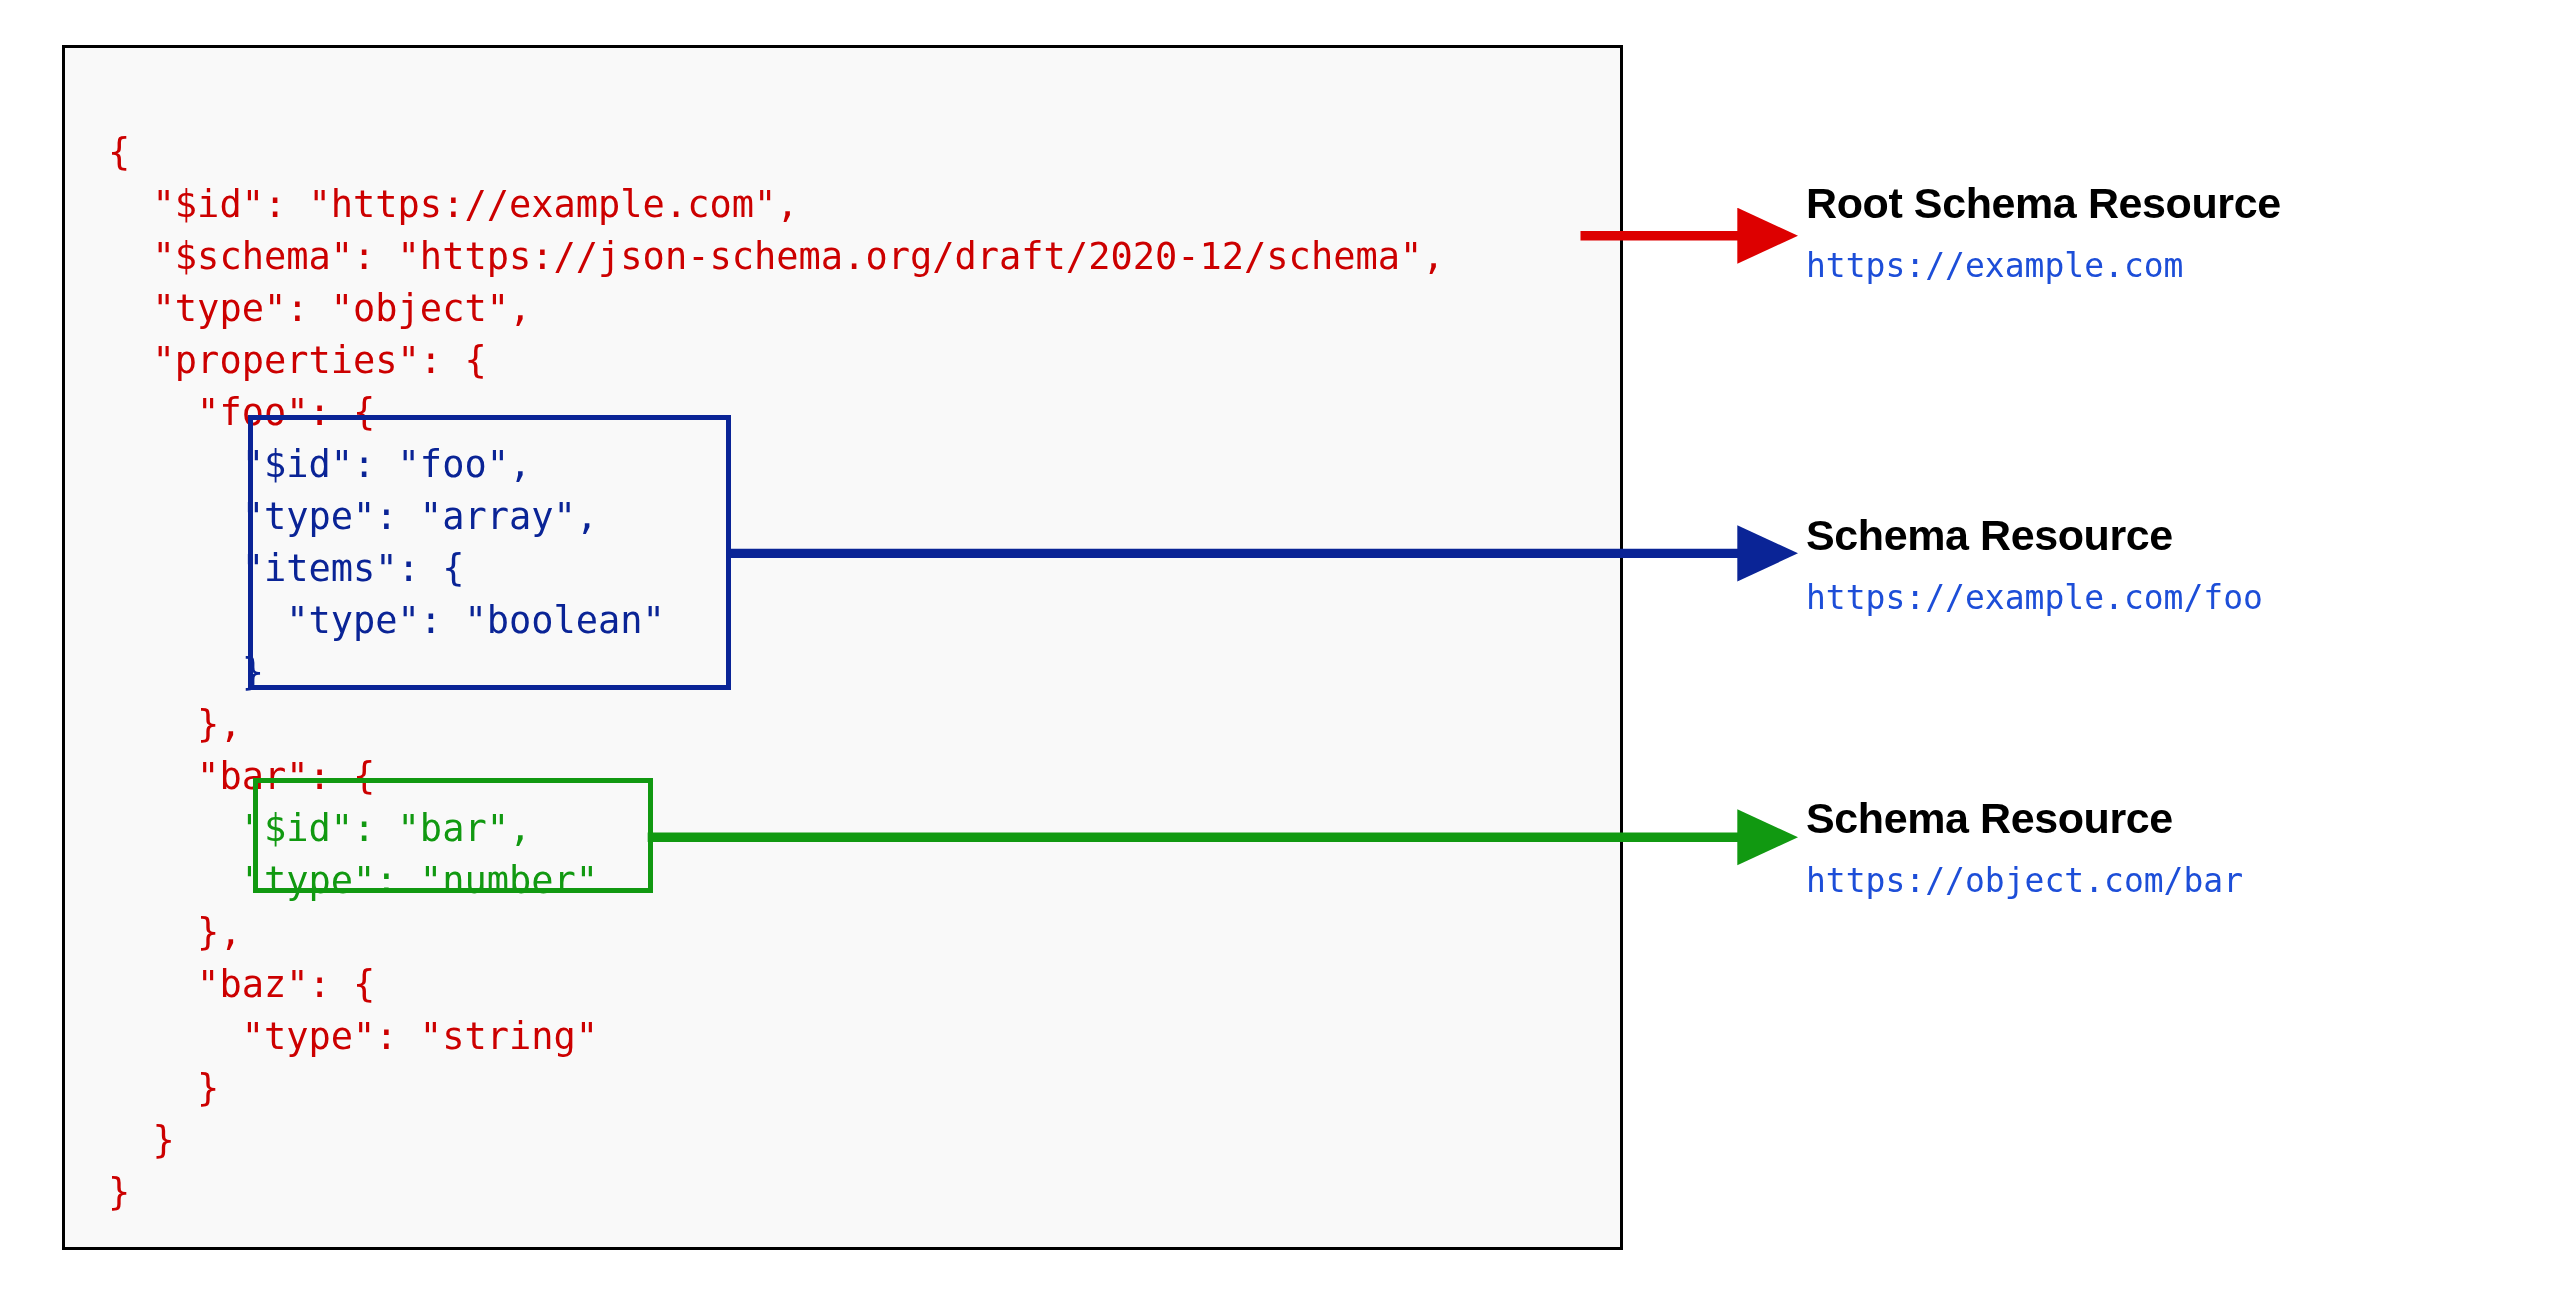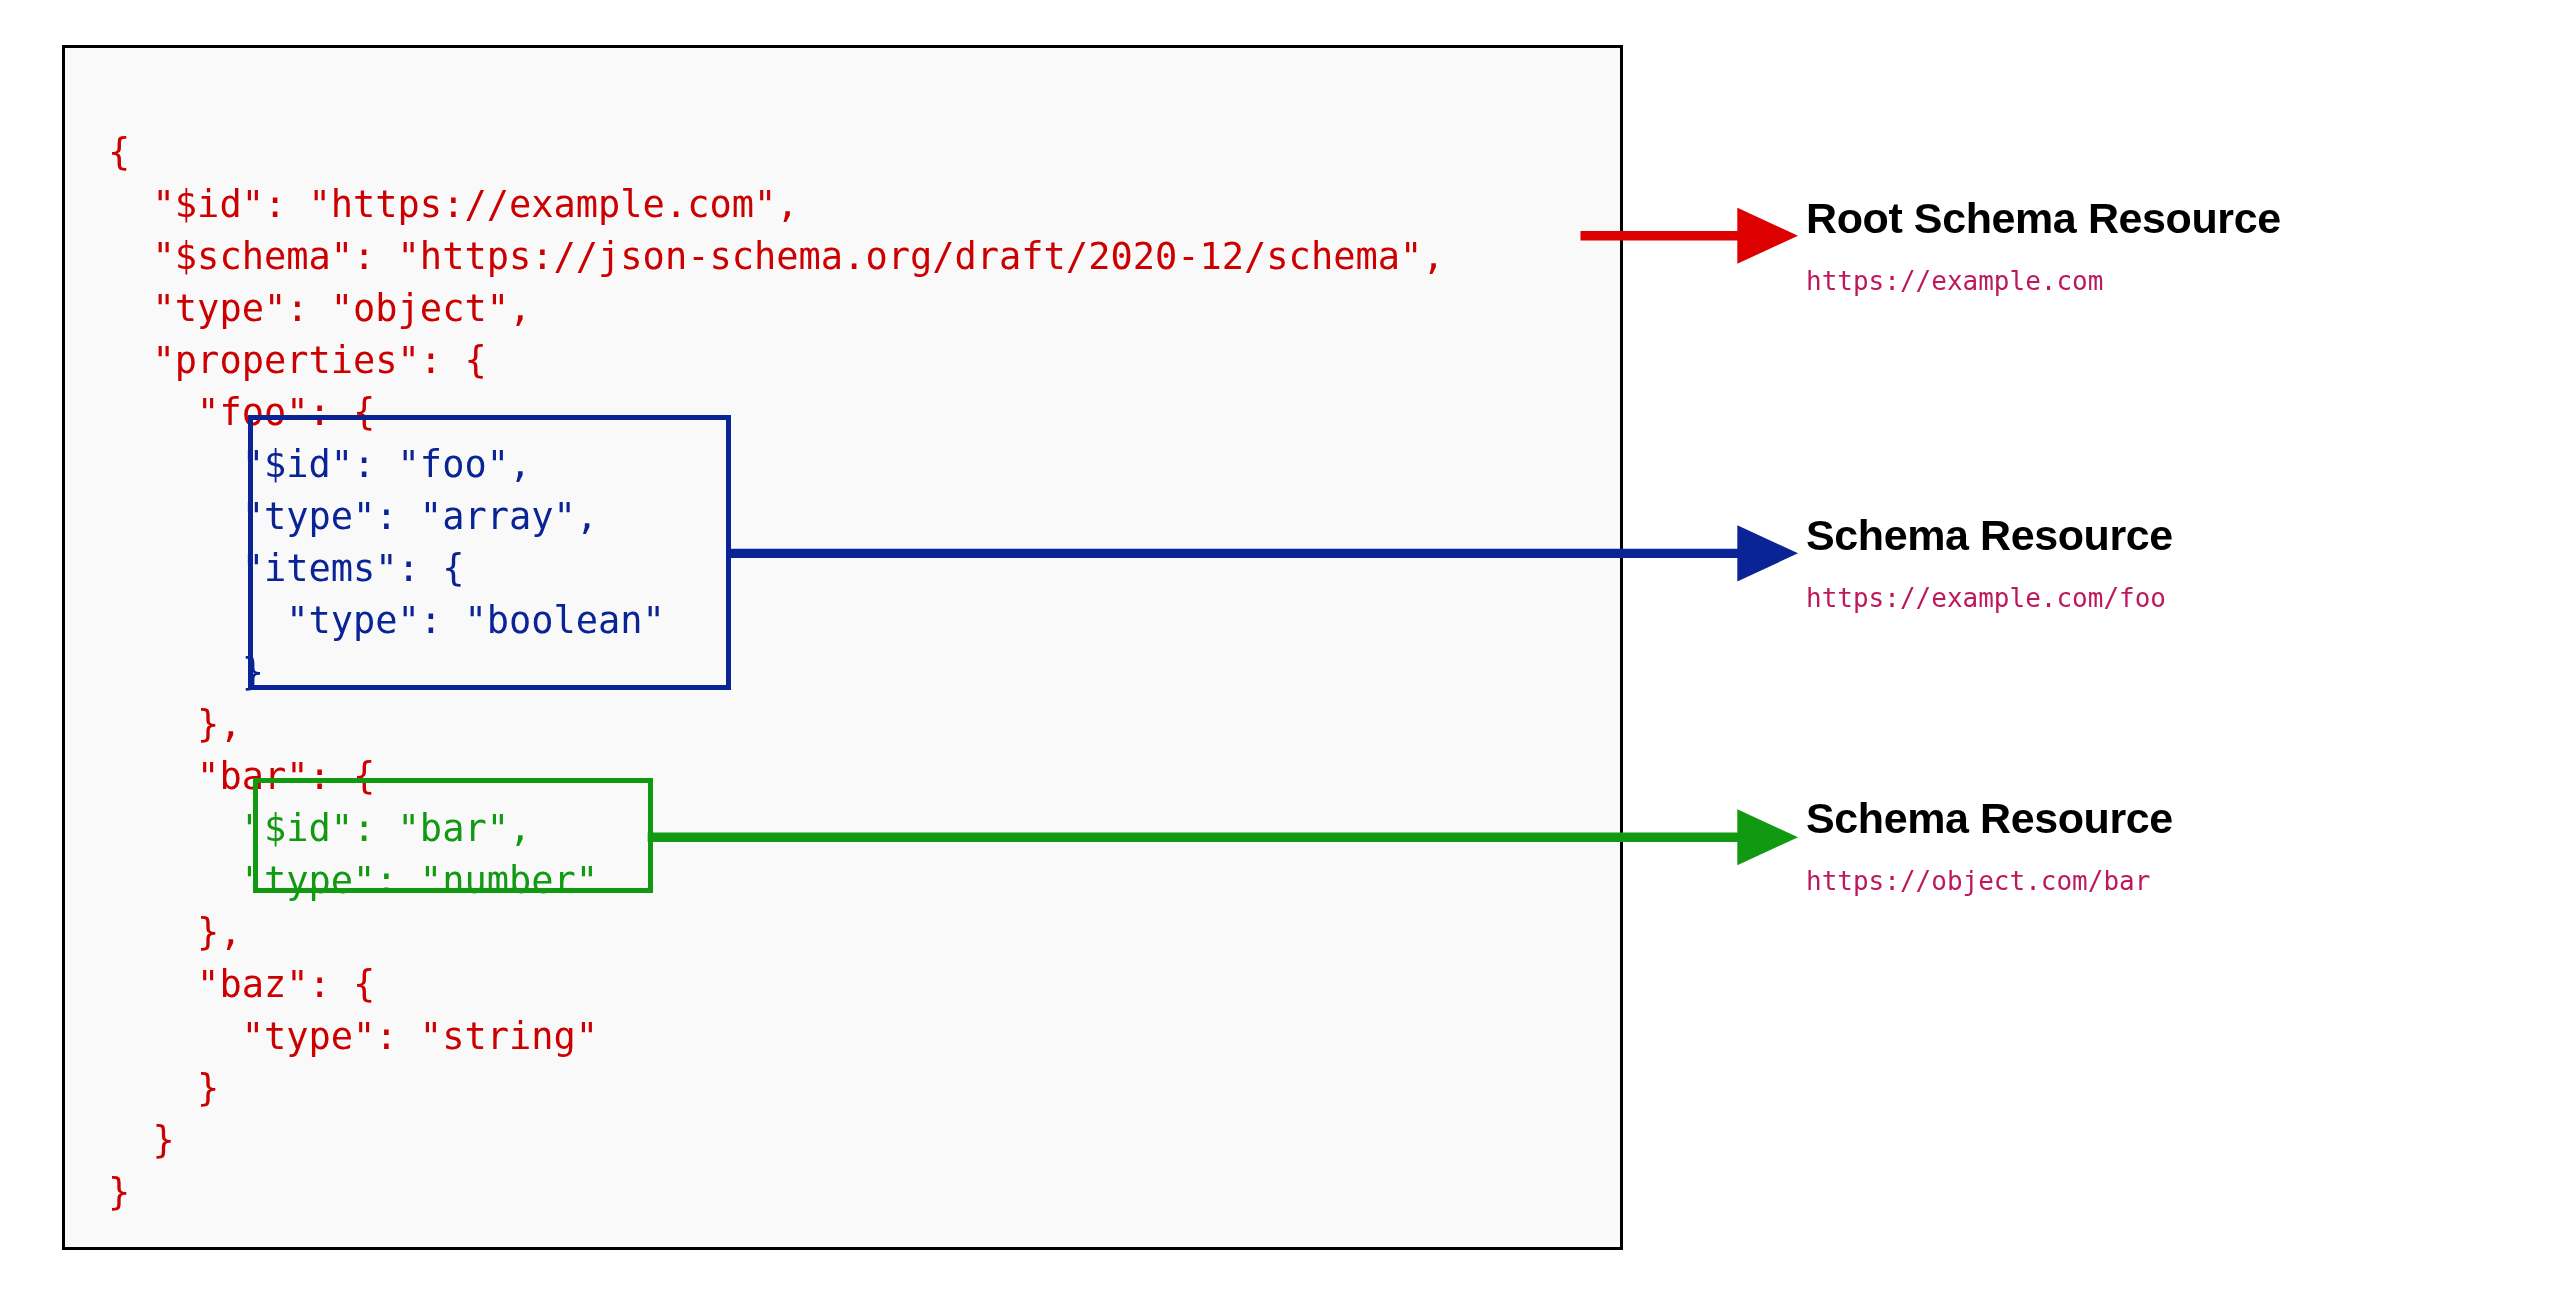--- a/index.html
+++ b/index.html
@@ -36,23 +36,23 @@
   
   .label-group{position:absolute;left:1806px;}
   .label-title{
     font-family:"Liberation Sans",sans-serif;
     font-weight:bold;font-size:43px;line-height:45px;color:#000000;
     letter-spacing:-0.4px;white-space:nowrap;
   }
   .label-url{
     margin-top:21.6px;
     font-family:"DejaVu Sans Mono","Liberation Mono",monospace;
-    font-size:26px;line-height:36px;color:#be185d;white-space:nowrap;
+    font-size:33px;line-height:36px;color:#1d4ed8;white-space:nowrap;
   }
-  #label-root{top:196px;}
+  #label-root{top:181px;}
   #label-foo{top:513px;}
   #label-bar{top:796px;}
 </style>
 </head>
 <body>
 
 <div id="stage">
 
   <div id="code-panel">
     <pre id="code-block"><div class="code-line c-red">{</div><div class="code-line c-red">  "$id": "https://example.com",</div><div class="code-line c-red">  "$schema": "https://json-schema.org/draft/2020-12/schema",</div><div class="code-line c-red">  "type": "object",</div><div class="code-line c-red">  "properties": {</div><div class="code-line c-red">    "foo": {</div><div class="code-line c-blue">      "$id": "foo",</div><div class="code-line c-blue">      "type": "array",</div><div class="code-line c-blue">      "items": {</div><div class="code-line c-blue">        "type": "boolean"</div><div class="code-line c-blue">      }</div><div class="code-line c-red">    },</div><div class="code-line c-red">    "bar": {</div><div class="code-line c-green">      "$id": "bar",</div><div class="code-line c-green">      "type": "number"</div><div class="code-line c-red">    },</div><div class="code-line c-red">    "baz": {</div><div class="code-line c-red">      "type": "string"</div><div class="code-line c-red">    }</div><div class="code-line c-red">  }</div><div class="code-line c-red">}</div></pre>

